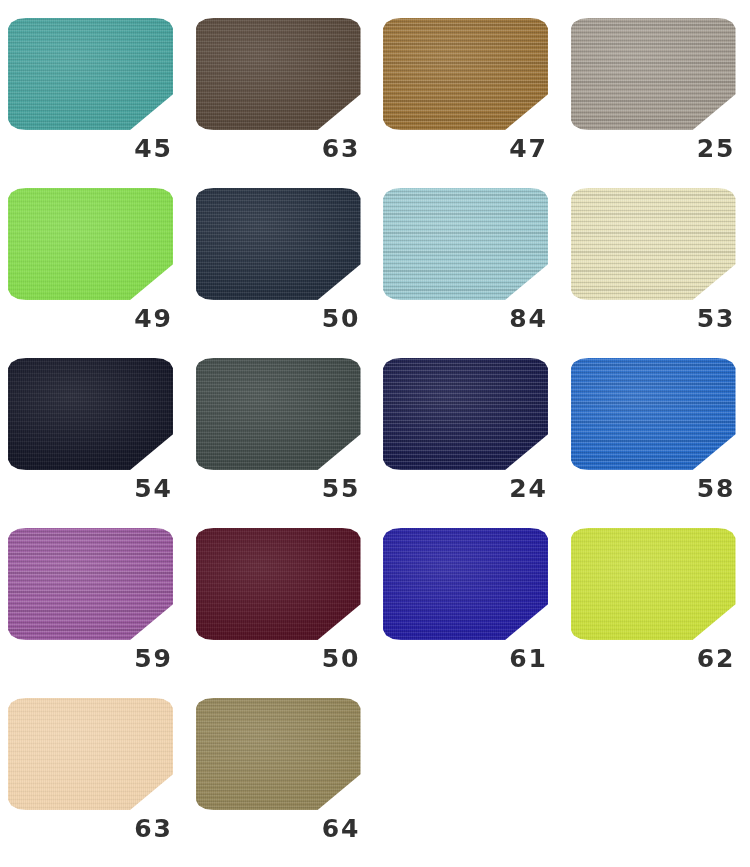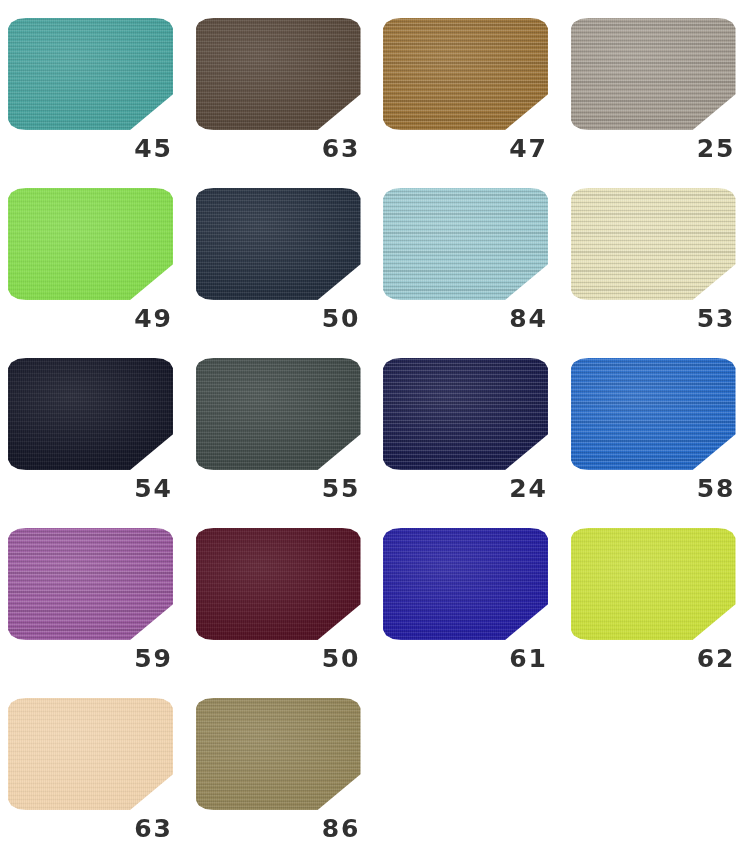--- a/index.html
+++ b/index.html
@@ -215,15 +215,15 @@
     <div class="swatch-cell">
       <div class="chip rib-soft" style="background-color: rgb(203, 224, 60);"></div>
       <div class="chip-label">62</div>
     </div>
     <div class="swatch-cell">
       <div class="chip rib-soft" style="background-color: rgb(242, 213, 176);"></div>
       <div class="chip-label">63</div>
     </div>
     <div class="swatch-cell">
       <div class="chip" style="background-color: rgb(147, 133, 88);"></div>
-      <div class="chip-label">86</div>
+      <div class="chip-label">64</div>
     </div>
   </div>
 
 </body></html>

